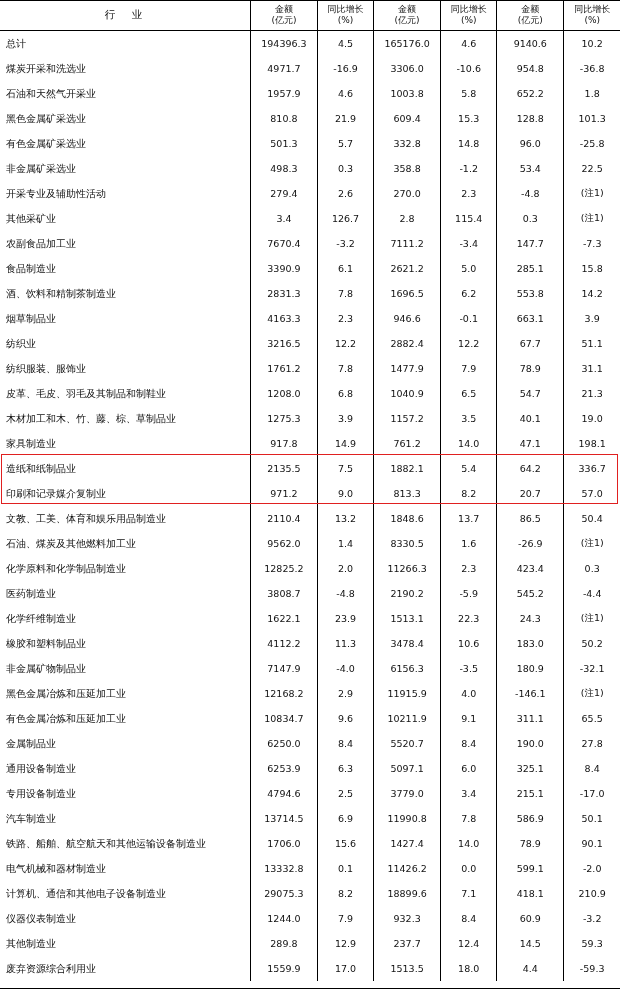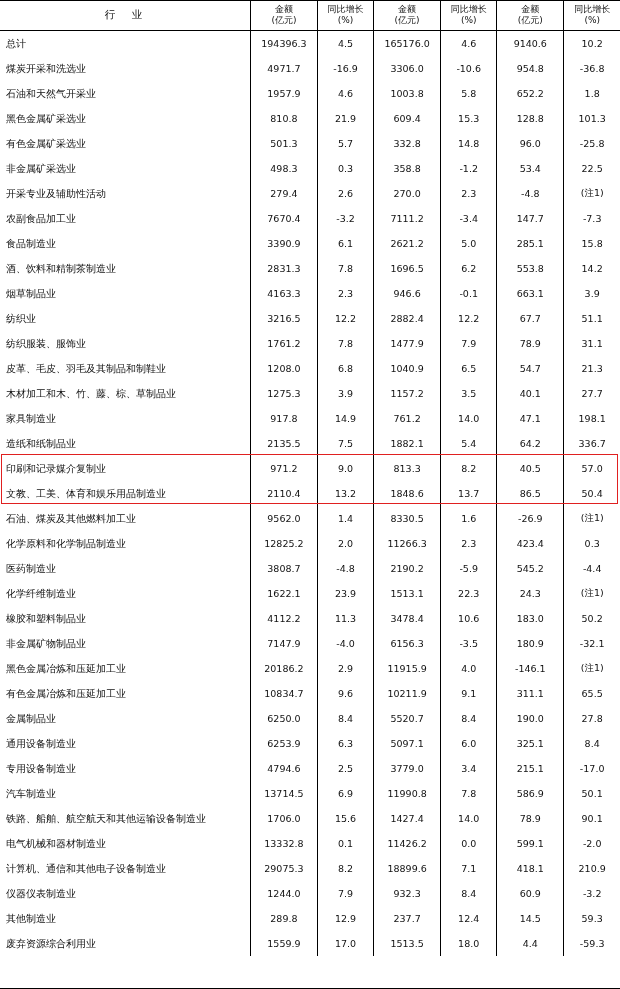--- a/index.html
+++ b/index.html
@@ -210,20 +210,29 @@
         <tr>
           <td class="name">开采专业及辅助性活动</td>
           <td class="num">279.4</td>
           <td class="num">2.6</td>
           <td class="num">270.0</td>
           <td class="num">2.3</td>
           <td class="num">-4.8</td>
           <td class="num last">(注1)</td>
         </tr>
         <tr>
+          <td class="name">其他采矿业</td>
+          <td class="num">3.4</td>
+          <td class="num">126.7</td>
+          <td class="num">2.8</td>
+          <td class="num">115.4</td>
+          <td class="num">0.3</td>
+          <td class="num last">(注1)</td>
+        </tr>
+        <tr>
           <td class="name">农副食品加工业</td>
           <td class="num">7670.4</td>
           <td class="num">-3.2</td>
           <td class="num">7111.2</td>
           <td class="num">-3.4</td>
           <td class="num">147.7</td>
           <td class="num last">-7.3</td>
         </tr>
         <tr>
           <td class="name">食品制造业</td>
@@ -279,21 +288,21 @@
           <td class="num">54.7</td>
           <td class="num last">21.3</td>
         </tr>
         <tr>
           <td class="name">木材加工和木、竹、藤、棕、草制品业</td>
           <td class="num">1275.3</td>
           <td class="num">3.9</td>
           <td class="num">1157.2</td>
           <td class="num">3.5</td>
           <td class="num">40.1</td>
-          <td class="num last">27.7</td>
+          <td class="num last">19.0</td>
         </tr>
         <tr>
           <td class="name">家具制造业</td>
           <td class="num">917.8</td>
           <td class="num">14.9</td>
           <td class="num">761.2</td>
           <td class="num">14.0</td>
           <td class="num">47.1</td>
           <td class="num last">198.1</td>
         </tr>
@@ -305,21 +314,21 @@
           <td class="num">5.4</td>
           <td class="num">64.2</td>
           <td class="num last">336.7</td>
         </tr>
         <tr>
           <td class="name">印刷和记录媒介复制业</td>
           <td class="num">971.2</td>
           <td class="num">9.0</td>
           <td class="num">813.3</td>
           <td class="num">8.2</td>
-          <td class="num">40.5</td>
+          <td class="num">20.7</td>
           <td class="num last">57.0</td>
         </tr>
         <tr>
           <td class="name">文教、工美、体育和娱乐用品制造业</td>
           <td class="num">2110.4</td>
           <td class="num">13.2</td>
           <td class="num">1848.6</td>
           <td class="num">13.7</td>
           <td class="num">86.5</td>
           <td class="num last">50.4</td>
@@ -373,21 +382,21 @@
           <td class="name">非金属矿物制品业</td>
           <td class="num">7147.9</td>
           <td class="num">-4.0</td>
           <td class="num">6156.3</td>
           <td class="num">-3.5</td>
           <td class="num">180.9</td>
           <td class="num last">-32.1</td>
         </tr>
         <tr>
           <td class="name">黑色金属冶炼和压延加工业</td>
-          <td class="num">20186.2</td>
+          <td class="num">12168.2</td>
           <td class="num">2.9</td>
           <td class="num">11915.9</td>
           <td class="num">4.0</td>
           <td class="num">-146.1</td>
           <td class="num last">(注1)</td>
         </tr>
         <tr>
           <td class="name">有色金属冶炼和压延加工业</td>
           <td class="num">10834.7</td>
           <td class="num">9.6</td>

